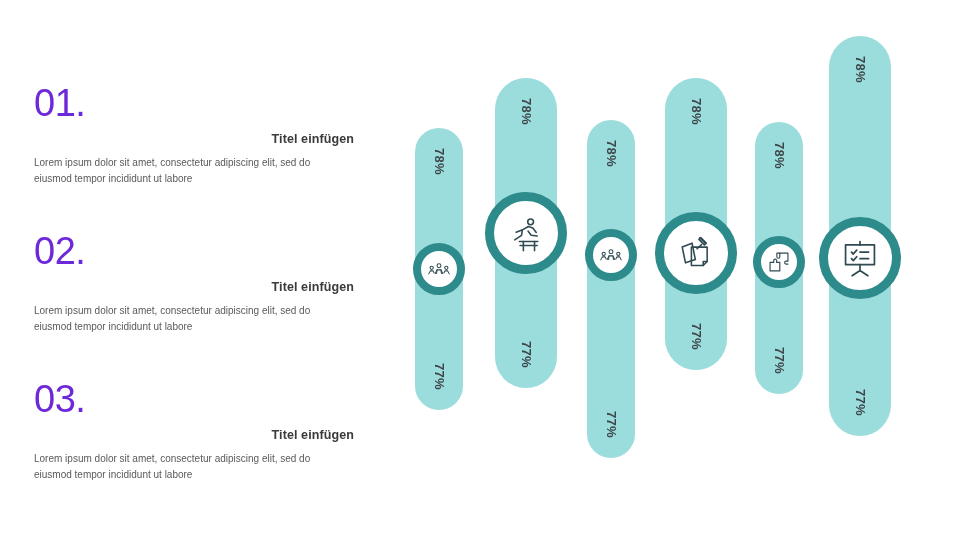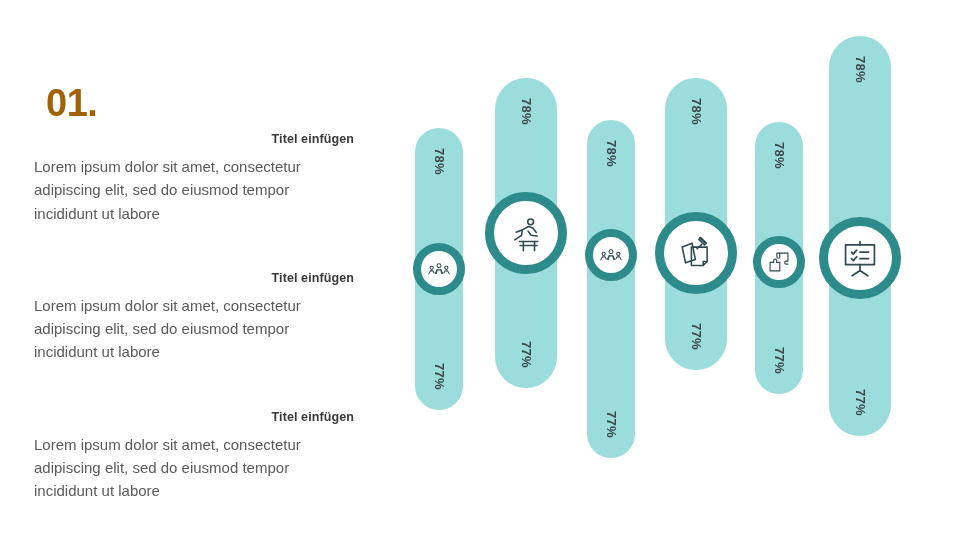--- a/index.html
+++ b/index.html
@@ -8,29 +8,29 @@
     font-family:"Liberation Sans",sans-serif;
     overflow:hidden;position:relative;
   }
   .slide{position:absolute;inset:0;}
 
   
   .left-col{position:absolute;left:34px;top:84px;width:320px;}
   .block{margin-bottom:46px;}
   .block:last-child{margin-bottom:0;}
   .block-number{
-    font-size:38px;font-weight:bold;line-height:1.0;
-    color:#a16207;letter-spacing:-0.5px;margin:0 0 10px 12px;
+    font-size:38px;font-weight:normal;line-height:1.0;
+    color:#6d28d9;letter-spacing:-0.5px;margin:0 0 10px 0;
   }
   .block-title{
     font-size:12.5px;font-weight:bold;color:#3A3A3A;
     margin:0 0 9px 0;letter-spacing:0.1px;text-align:right;
   }
   .block-body{
-    font-size:15px;line-height:1.55;color:#5A5A5A;
+    font-size:10px;line-height:1.55;color:#5A5A5A;
     margin:0;max-width:305px;
   }
 
   
   .chart{position:absolute;left:395px;top:0;width:565px;height:540px;}
   .bar-wrap{position:absolute;}
   .bar{
     position:absolute;left:0;top:0;width:100%;height:100%;
     background:#9BDCDC;border-radius:999px;
   }
@@ -63,25 +63,27 @@
 
   <div class="left-col">
 
     <div class="block">
       <div class="block-number">01.</div>
       <div class="block-title">Titel einfügen</div>
       <p class="block-body">Lorem ipsum dolor sit amet, consectetur adipiscing elit, sed do eiusmod tempor incididunt ut labore</p>
     </div>
 
     <div class="block">
+      <div class="block-number">02.</div>
       <div class="block-title">Titel einfügen</div>
       <p class="block-body">Lorem ipsum dolor sit amet, consectetur adipiscing elit, sed do eiusmod tempor incididunt ut labore</p>
     </div>
 
     <div class="block">
+      <div class="block-number">03.</div>
       <div class="block-title">Titel einfügen</div>
       <p class="block-body">Lorem ipsum dolor sit amet, consectetur adipiscing elit, sed do eiusmod tempor incididunt ut labore</p>
     </div>
 
   </div>
 
   <div class="chart">
 
     <div class="bar-wrap" style="left:20px;top:128px;width:48px;height:282px;">
       <div class="bar"></div>

